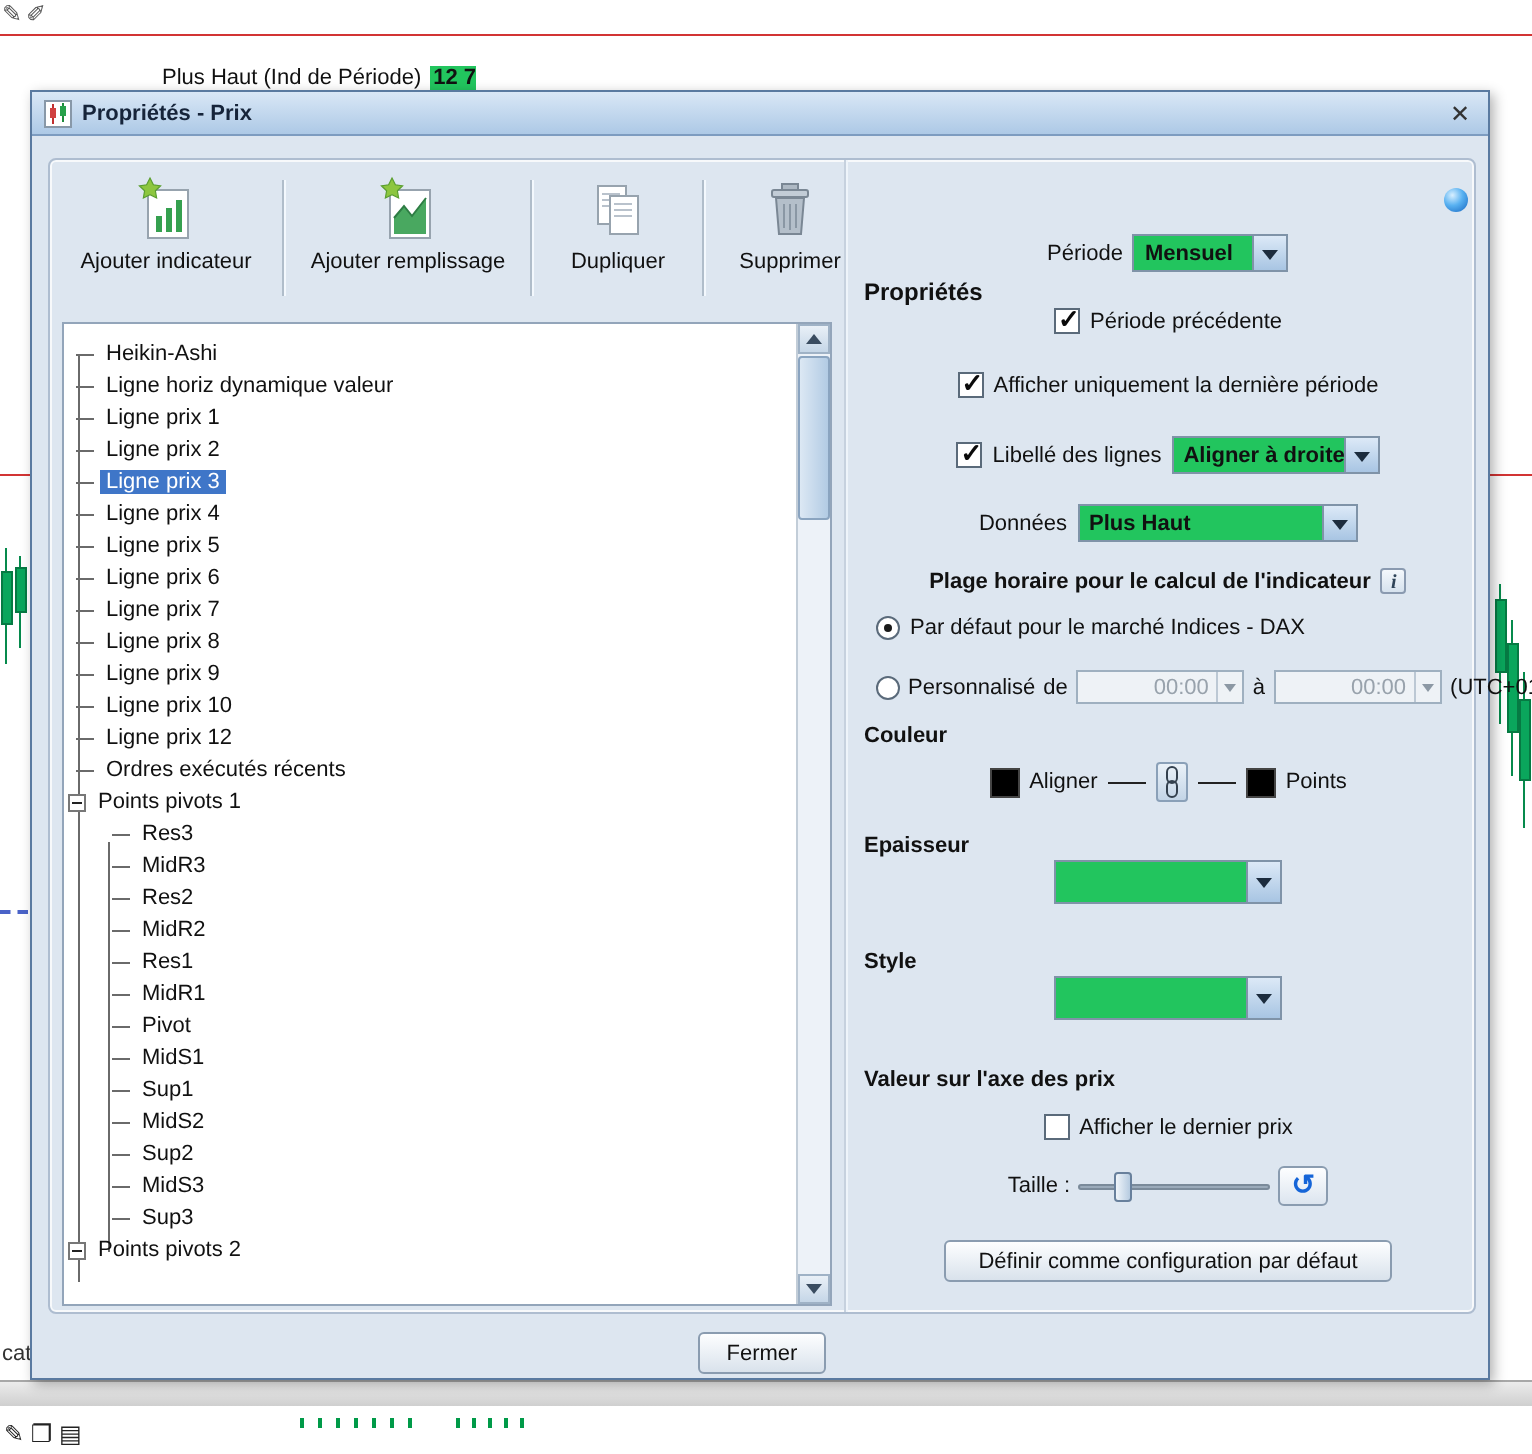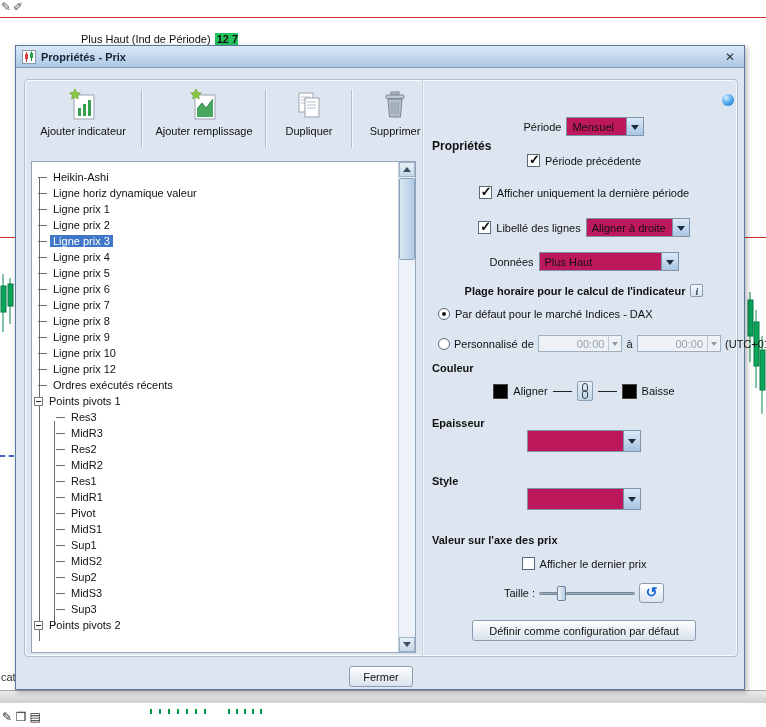--- a/index.html
+++ b/index.html
@@ -69,21 +69,21 @@
   .vsep { position:absolute; left:406px; top:34px; height:576px; border-left:1px solid #c6d1de; border-right:1px solid #eef4fa; }
   .panel { position:absolute; left:412px; top:40px; width:312px; height:570px; }
   .phead { position:absolute; left:4px; top:9px; font-weight:bold; font-size:12px;margin-top:44px; }
   .orb { position:absolute; right:6px; top:8px; width:12px; height:12px; border-radius:50%;
       background:radial-gradient(circle at 35% 30%, #d8efff, #58b1f1 45%, #1565c0); }
   .prow { position:absolute; left:0; right:0; display:flex; align-items:center; justify-content:center; gap:5px; white-space:nowrap; }
   .prow.leftal { justify-content:flex-start; padding-left:10px; }
   .sect { position:absolute; left:4px; font-weight:bold; }
   .bold { font-weight:bold; }
 
-  .dd { display:inline-flex; align-items:center; height:19px; background:#be185d; border:1px solid #7f93a8; }
+  .dd { display:inline-flex; align-items:center; height:19px; background:#22c55e; border:1px solid #7f93a8;font-weight:bold; }
   .dd .dd-val { padding:0 5px; overflow:hidden; white-space:nowrap; flex:1; }
   .dd .dd-btn { width:17px; align-self:stretch; background:linear-gradient(#dcE9f7,#a8c5e3); border-left:1px solid #7f93a8; display:flex; align-items:center; justify-content:center; flex:none; }
   .dd .dd-btn::after { content:""; border:4px solid transparent; border-top:5px solid #1c2c3e; margin-top:5px; }
   .linesample { width:68px; height:2px; background:#000; margin:0 auto; }
 
   .cb { width:13px; height:13px; background:#fff; border:1px solid #5a6a7a; position:relative; flex:none; }
   .cb.checked::after { content:"✓"; position:absolute; left:1px; top:-3px; font-size:13px; font-weight:bold; color:#0a0a0a; }
   .rb { width:12px; height:12px; background:#fff; border:1px solid #5a6a7a; border-radius:50%; position:relative; flex:none; }
   .rb.checked::after { content:""; position:absolute; left:3px; top:3px; width:4px; height:4px; border-radius:50%; background:#1a1a1a; }
 
@@ -417,21 +417,21 @@
       <span>Aligner</span>
       <span class="linkline"></span>
       <span class="chainbtn">
         <svg width="10" height="16">
           <rect x="2.5" y="0.5" width="5" height="8" rx="2.5" fill="none" stroke="#33404e"></rect>
           <rect x="2.5" y="7.5" width="5" height="8" rx="2.5" fill="none" stroke="#33404e"></rect>
         </svg>
       </span>
       <span class="linkline"></span>
       <span class="swatch"></span>
-      <span>Baisse</span>
+      <span>Points</span>
     </div>
 
     <div class="sect" style="top:331px">Epaisseur</div>
     <div class="prow" style="top:344px">
       <span class="dd" style="width:114px; height:22px">
         <span class="dd-val"><span class="linesample"></span></span>
         <span class="dd-btn"></span>
       </span>
     </div>
 

